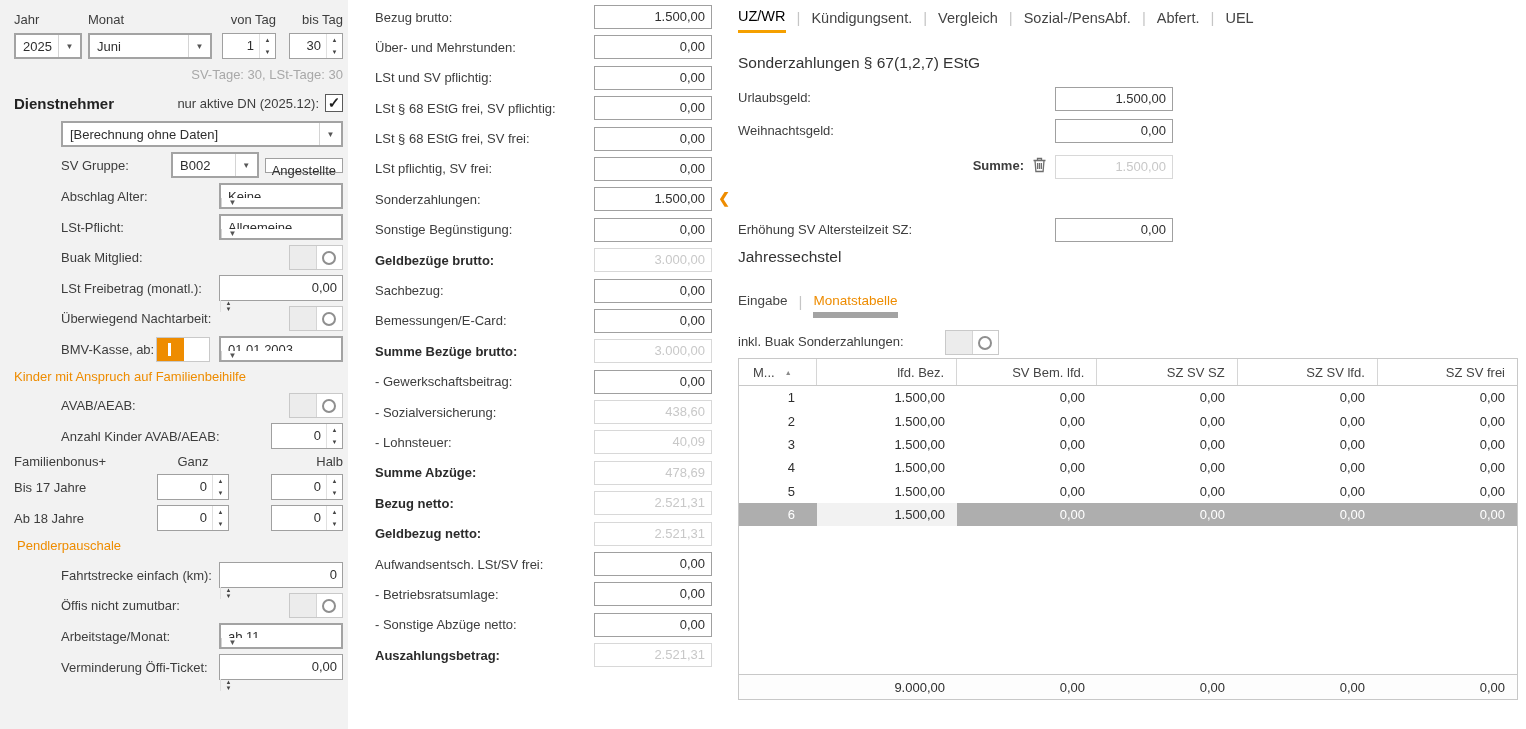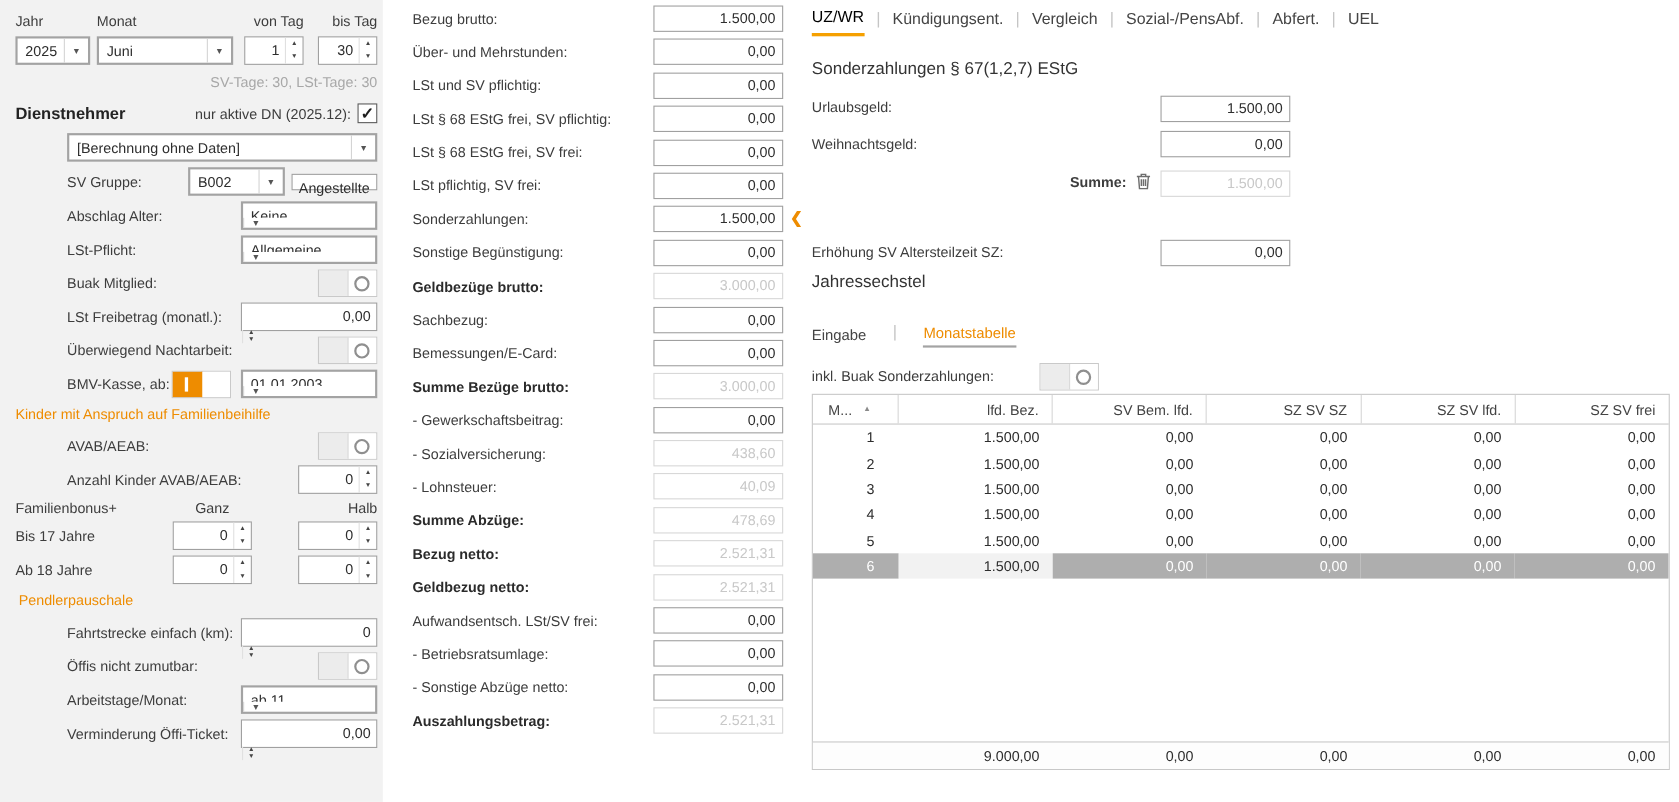--- a/index.html
+++ b/index.html
@@ -71,23 +71,23 @@
   #detail-tabs{position:absolute;left:3px;top:8px;display:flex;align-items:center;font-size:14.5px;white-space:nowrap;}
   .tab{color:#444;padding-bottom:6px;}
   .tab.active{color:#000000;border-bottom:3px solid #f5a000;}
   .tabsep{color:#c5c5c5;margin:0 11px;font-size:15px;padding-bottom:6px;}
   .rp-heading{position:absolute;left:3px;font-size:15.5px;color:#333;}
   .rp-row{position:absolute;left:3px;display:flex;align-items:center;}
   .rp-row .rp-label{white-space:nowrap;color:#3d3d3d;}
   .rp-field{position:absolute;width:118px;}
   #summe-row{justify-content:flex-end;}
   .trash{margin:0 6px 0 8px;display:flex;align-items:center;}
-  #subtabs{position:absolute;left:3px;top:293px;display:flex;align-items:flex-end;font-size:13.5px;gap:13px;}
+  #subtabs{position:absolute;left:3px;top:293px;display:flex;align-items:flex-start;font-size:13.5px;}
   .subtab{color:#444;padding-bottom:4px;}
-  .subtab.active{color:#ee8c00;border-bottom:2px solid #a3a3a3;}
+  .subtab.active{color:#ee8c00;border-bottom:6px solid #a3a3a3;}
   
   #js-table{position:absolute;left:3px;top:358px;width:780px;height:342px;box-sizing:border-box;
     border:1px solid #c8c8c8;display:flex;flex-direction:column;background:#fff;}
   .thead{display:flex;height:27px;border-bottom:1px solid #c8c8c8;box-sizing:border-box;}
   .th{box-sizing:border-box;display:flex;align-items:center;justify-content:flex-end;
       padding:0 12px 0 4px;border-right:1px solid #d6d6d6;color:#444;}
   .th:last-child{border-right:none;}
   .th.c-m{justify-content:flex-start;padding-left:14px;}
   .sort-icon{font-size:7px;color:#8a8a8a;margin-left:10px;}
   .tbody{flex:1;display:flex;flex-direction:column;overflow:hidden;}

